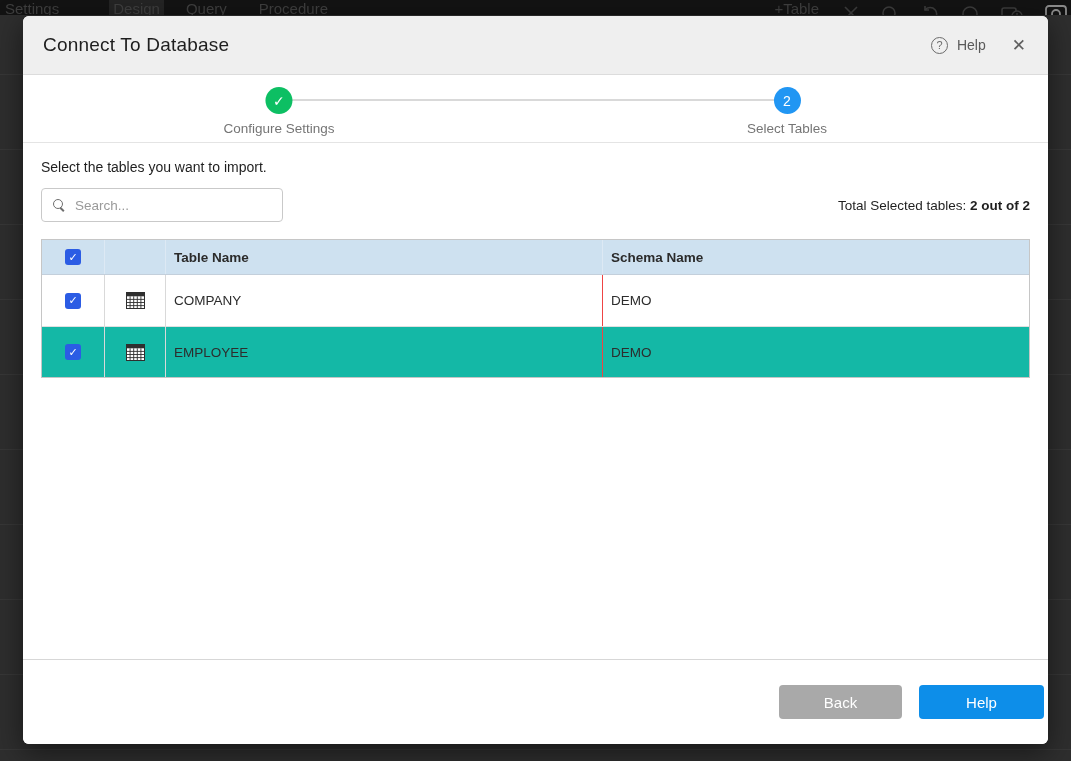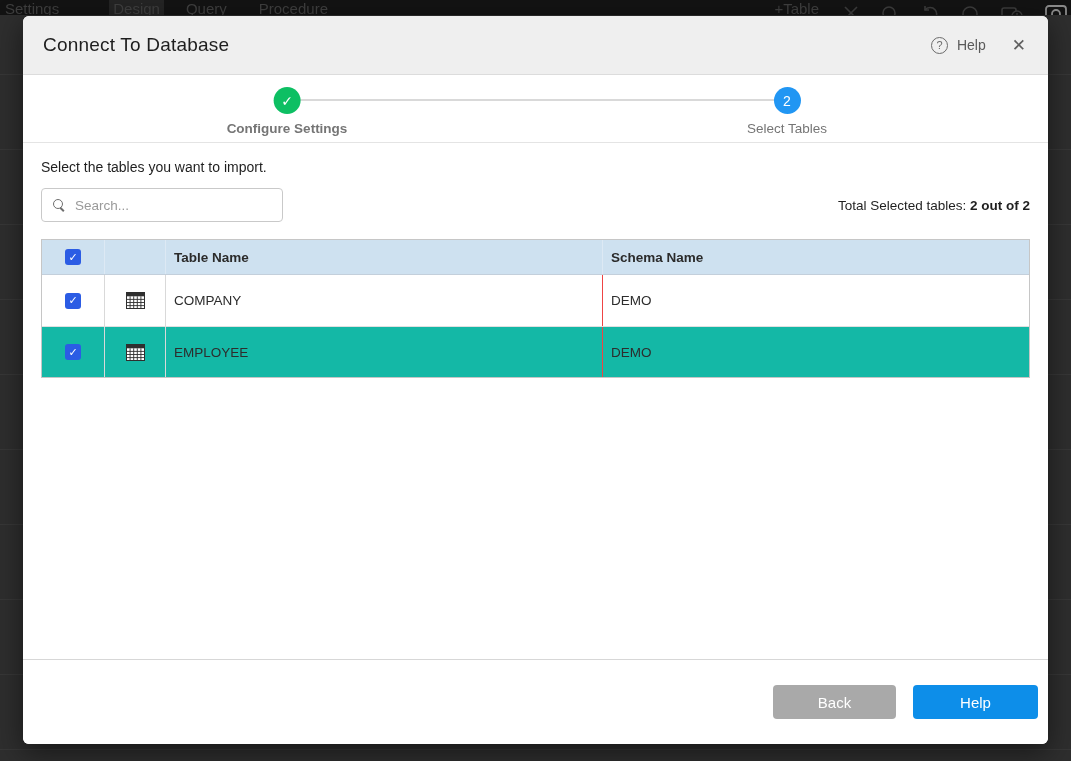--- a/index.html
+++ b/index.html
@@ -61,21 +61,21 @@
     font-size: 11px; color: #6b6b6b;
   }
   .q-icon::after { content: "?"; }
   .close-x { font-size: 17px; color: #5f5f5f; cursor: pointer; line-height: 1; }
   .close-x::after { content: "\2715"; }
 
   
   .stepper { position: relative; height: 68px; background: #fff; border-bottom: 1px solid #e4e4e4; }
   .step-line { position: absolute; left: 264px; width: 500px; top: 24px; height: 2px; background: #d9d9d9; }
   .step { position: absolute; top: 12px; transform: translateX(-50%); text-align: center; }
-  .step-1 { left: 264px; font-weight: bold; } .step-2 { left: 764px; }
+  .step-1 { left: 256px; } .step-2 { left: 764px; }
   .step-circle {
     width: 27px; height: 27px; border-radius: 50%; margin: 0 auto;
     display: flex; align-items: center; justify-content: center;
     color: #fff; font-size: 14px; position: relative; z-index: 2;
   }
   .step-circle.done { background: #0dbf63; font-weight: bold; }
   .step-circle.done::after { content: "\2713"; font-size: 14px; }
   .step-circle.active { background: #2196f3; }
   .step-label { margin-top: 7px; font-size: 13.5px; color: #757575; }
 
@@ -125,21 +125,21 @@
     color: #fff; font-size: 11px; font-weight: bold; cursor: pointer;
   }
   .checkbox.checked::after { content: "\2713"; }
   .grid-icon svg { display: block; }
 
   
   .modal-footer {
     position: absolute; bottom: 0; left: 0; right: 0; height: 85px;
     background: #fff; border-top: 1px solid #d7d7d7;
     display: flex; align-items: center; justify-content: flex-end;
-    padding-right: 10px; gap: 17px;
+    padding-right: 4px; gap: 17px;
   }
   .btn {
     height: 34px; border: none; border-radius: 4px; color: #fff; font-size: 15px;
     font-family: "Liberation Sans", "DejaVu Sans", sans-serif; cursor: pointer;
   }
   .btn-back { width: 123px; background: #a9a9a9; }
   .btn-next { width: 125px; background: #0d8ee9; }
 </style>
 </head>
 <body>

